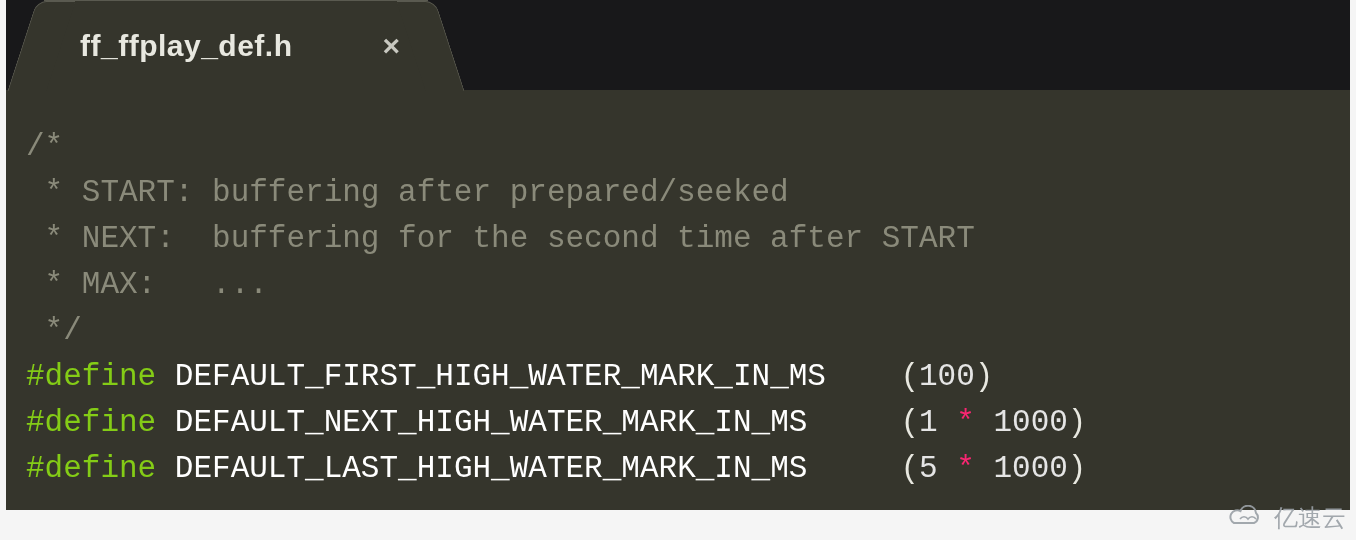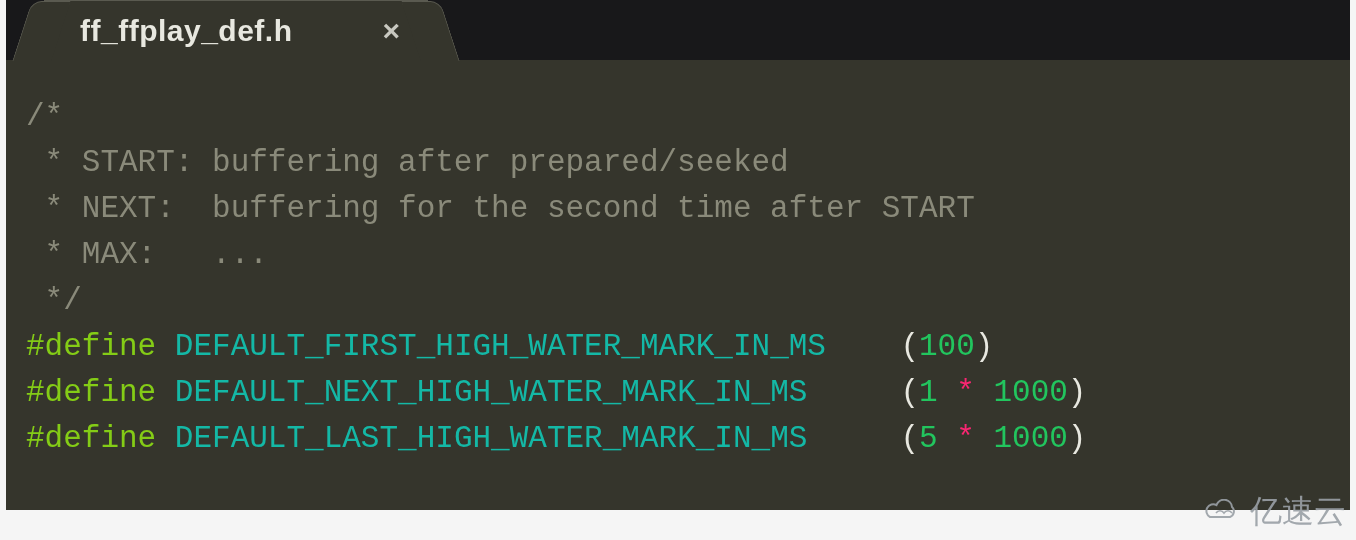--- a/index.html
+++ b/index.html
@@ -15,21 +15,21 @@
     position: absolute;
     left: 6px;
     top: 0;
     right: 6px;
     bottom: 30px;
     background: #35352c;
     display: flex;
     flex-direction: column;
   }
   .tab-bar {
-    height: 60px;
+    height: 90px;
     background: #18181a;
     display: flex;
     align-items: stretch;
   }
   .tab {
     background: #35352c;
     display: flex;
     align-items: center;
     padding: 0 28px 0 36px;
     position: relative;
@@ -79,35 +79,35 @@
   .code-area {
     flex: 1;
     padding: 34px 0 0 20px;
     font-size: 31px;
     line-height: 46px;
     white-space: pre;
     color: #e8e8e0;
   }
   .tok-comment { color: #8a8a7a; }
   .tok-keyword { color: #84cc16; }
-  .tok-macro   { color: #14b8a6; font-family: Liberation Mono, monospace; }
+  .tok-macro   { color: #ffffff; font-family: Liberation Mono, monospace; }
   .tok-paren   { color: #e8e8e0; }
-  .tok-number  { color: #22c55e; font-family: Liberation Mono, monospace; }
+  .tok-number  { color: #e5e5e5; font-family: Liberation Mono, monospace; }
   .tok-op      { color: #f92672; }
 
   .watermark {
     position: absolute;
     right: 10px;
     bottom: 6px;
     display: flex;
     align-items: center;
     gap: 8px;
     color: #9aa0a6;
     font-family: Arial, sans-serif;
-    font-size: 32px;
+    font-size: 24px;
     opacity: 0.9;
   }
   .watermark svg { display: block; }
 </style>
 </head>
 <body>
 
 <div class="editor-chrome">
   <div class="tab-bar">
     <div class="tab">

